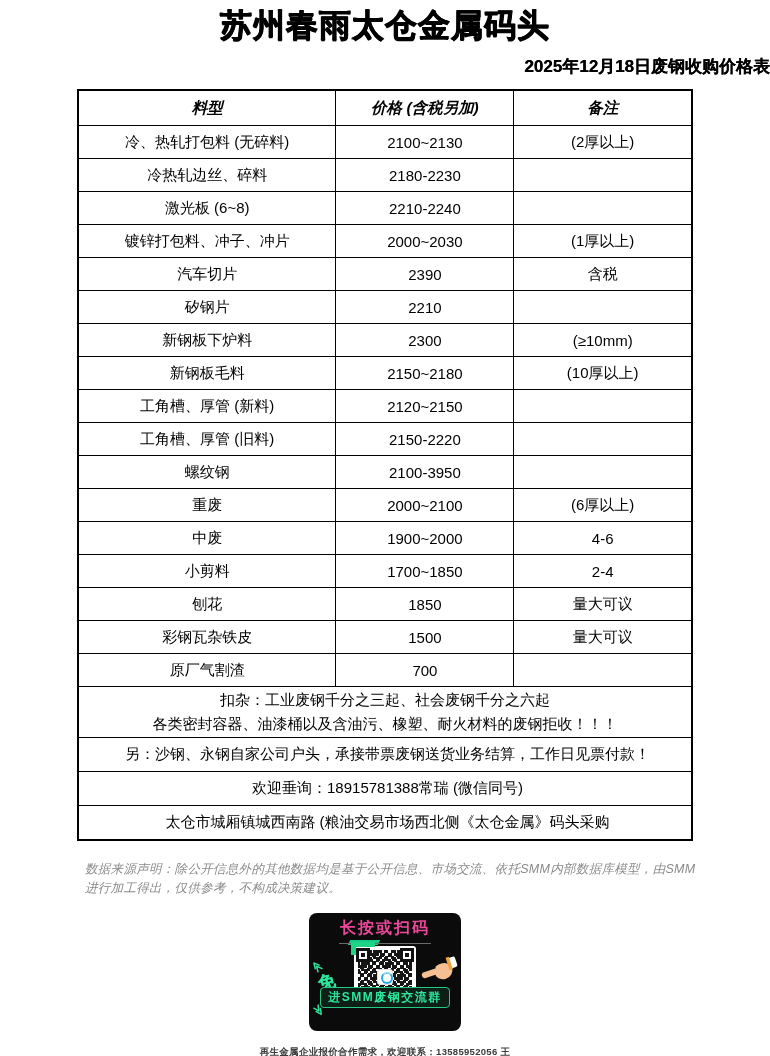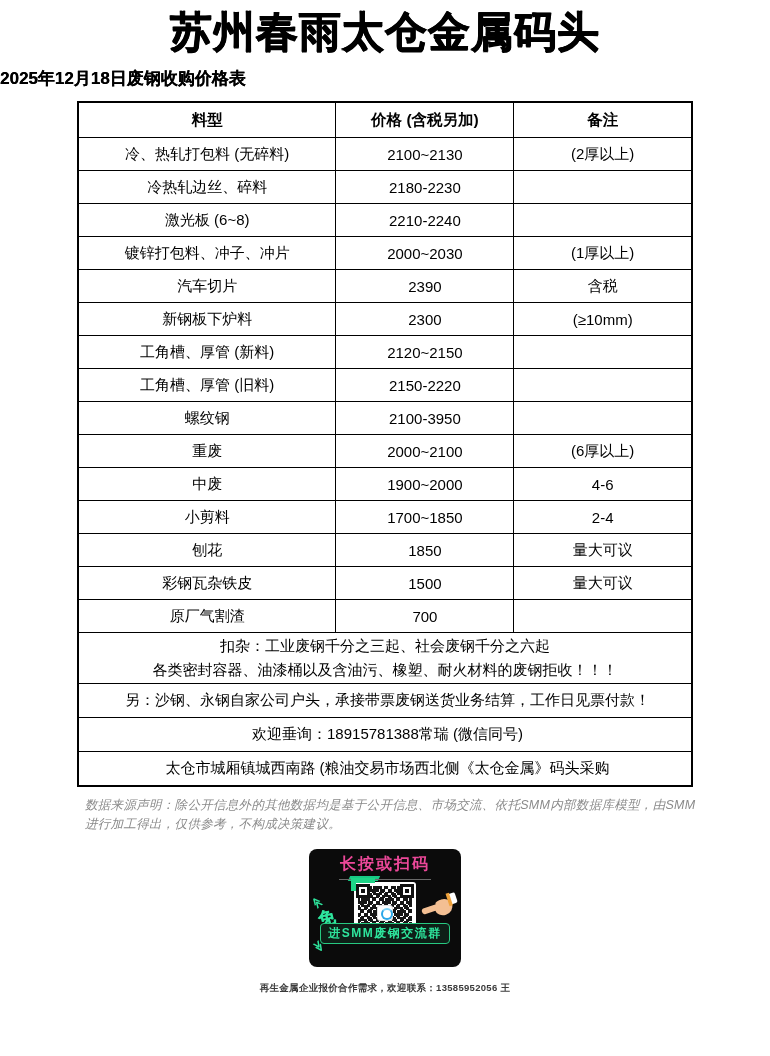--- a/index.html
+++ b/index.html
@@ -1,40 +1,40 @@
 <!DOCTYPE html>
 <html><head>
 <meta charset="utf-8">
 <style>
   html,body{margin:0;padding:0;}
   body{
     width:770px;height:1056px;background:#ffffff;position:relative;overflow:hidden;
     font-family:"Liberation Sans",sans-serif;color:#000;
   }
   .page-title{
-    margin-top:4px;text-align:center;font-size:42px;font-weight:900;letter-spacing:1px;
+    margin-top:4px;text-align:center;font-size:32px;font-weight:900;letter-spacing:1px;
     text-shadow:0.6px 0 #000,-0.6px 0 #000,0 0.6px #000;
   }
-  .page-subtitle{text-align:left;font-size:17px;margin-top:7px;font-weight:bold;text-shadow:0.3px 0 #000;}
+  .page-subtitle{text-align:right;font-size:17px;margin-top:7px;font-weight:bold;text-shadow:0.3px 0 #000;}
   table.price-table{
     width:616px;margin:11px auto 0;border-collapse:collapse;table-layout:fixed;
     border:2px solid #000;
   }
   .price-table th,.price-table td{
     border:1px solid #000;text-align:center;font-size:15px;padding:0 2px;vertical-align:middle;
   }
-  .price-table th{height:34px;font-weight:bold;font-size:15.5px;}
+  .price-table th{height:34px;font-weight:bold;font-size:15.5px;font-style:italic;}
   .price-table td{height:32px;margin-top:8px;}
   .col-material{width:42%;}
   .col-price{width:29%;}
   .col-remark{width:29%;}
   td.note-cell{height:33px;font-size:15px;padding-left:7px;}
   td.note-cell-tall{height:50px;font-size:15px;line-height:1.6;}
   .disclaimer{
-    margin:9px 70px 0 85px;font-size:12.5px;color:#8a8a8a;font-style:italic;
+    margin:19px 70px 0 85px;font-size:12.5px;color:#8a8a8a;font-style:italic;
     line-height:1.5;letter-spacing:0.3px;
   }
   
   .qr-banner{
     width:152px;height:118px;background:#0b0b0b;border-radius:8px;margin:15px auto 0;
     position:relative;overflow:hidden;
   }
   .qr-top-label{
     position:absolute;top:5px;left:0;width:100%;text-align:center;color:#ec4899;
     font-size:16px;font-weight:bold;letter-spacing:2px;
@@ -110,23 +110,33 @@
         <td>镀锌打包料、冲子、冲片</td>
         <td>2000~2030</td>
         <td>(1厚以上)</td>
       </tr>
       <tr>
         <td>汽车切片</td>
         <td>2390</td>
         <td>含税</td>
       </tr>
       <tr>
+        <td>矽钢片</td>
+        <td>2210</td>
+        <td></td>
+      </tr>
+      <tr>
         <td>新钢板下炉料</td>
         <td>2300</td>
         <td>(≥10mm)</td>
+      </tr>
+      <tr>
+        <td>新钢板毛料</td>
+        <td>2150~2180</td>
+        <td>(10厚以上)</td>
       </tr>
       <tr>
         <td>工角槽、厚管 (新料)</td>
         <td>2120~2150</td>
         <td></td>
       </tr>
       <tr>
         <td>工角槽、厚管 (旧料)</td>
         <td>2150-2220</td>
         <td></td>

